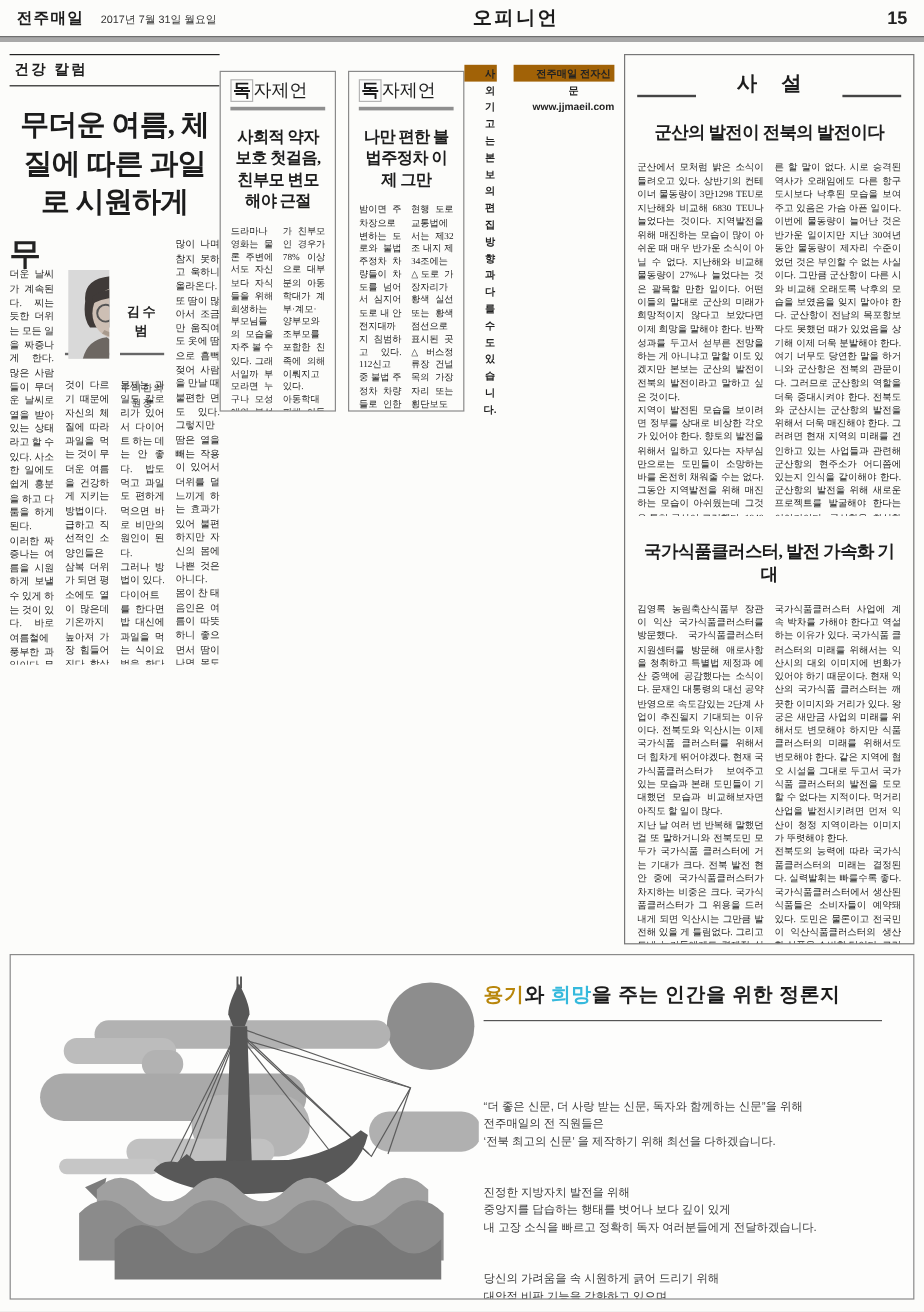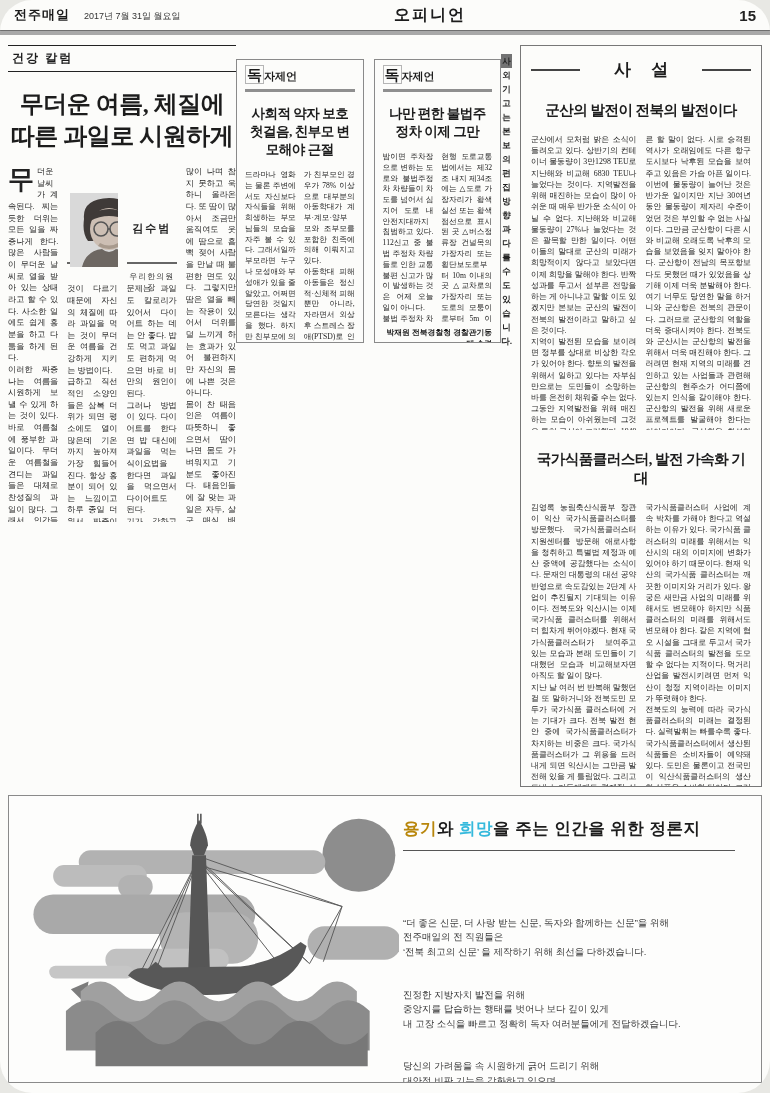--- a/index.html
+++ b/index.html
@@ -1,21 +1,20 @@
 <!DOCTYPE html>
 <html><head>
 <meta charset="utf-8">
 <style>
   * { margin:0; padding:0; box-sizing:border-box; }
   html,body { background:#e8e8e4; }
   .page {
     position:relative; width:770px; height:1093px; margin:0 auto;
     background:#fcfcfa; color:#1c1c1c; overflow:hidden;
     font-family:"Liberation Serif","DejaVu Serif",serif;
-    border-radius:32px;
   }
   
   .masthead {
     display:flex; align-items:center; height:30px; padding:0 14px;
     font-family:"Liberation Sans","DejaVu Sans",sans-serif;
   }
   .masthead .logo { font-weight:bold; font-size:13px; letter-spacing:1px; }
   .masthead .date { font-size:9px; color:#333; margin-left:14px; margin-top:3px; }
   .masthead .section { flex:1; text-align:center; font-weight:bold; font-size:16px; letter-spacing:2px; margin-left:-60px;}
   .masthead .pageno { font-size:15px; font-weight:bold; color:#222; }
@@ -38,35 +37,35 @@
   .byline-block { height:82px; margin:4px 0 2px 0; border-bottom:2px solid #666; text-align:center; padding-top:28px; }
   .byline-block .bname { font-weight:bold; font-size:11px; letter-spacing:2px; }
   .byline-block .btitle { font-size:8px; margin-top:22px; color:#333; letter-spacing:1px;}
   .after-photo { margin-top:6px; }
 
   
   .readers { display:flex; gap:10px; margin-top:14px; height:284px; }
   .reader-box { flex:1; border:1px solid #8a8a8a; padding:6px 8px; overflow:hidden; background:#fcfcfa;}
   .reader-label { font-family:"Liberation Sans",sans-serif; }
   .reader-label .big { font-size:15px; font-weight:bold; border:1px solid #b5b5b5; padding:0 1px; }
-  .reader-label .rest { font-size:11px; font-weight:bold; }
+  .reader-label .rest { font-size:15px; font-weight:normal; }
   .reader-rule { height:3px; background:#8f8f8f; margin-top:4px; }
   .reader-title { text-align:center; font-size:13.5px; font-weight:bold; margin:13px 0 11px 0; letter-spacing:-0.5px;}
   .reader-body { display:flex; gap:8px; height:172px; overflow:hidden; }
   .rcol { flex:1; font-size:7.7px; line-height:1.4; text-align:justify; white-space:pre-line; overflow:hidden; color:#222;}
   .reader-byline { text-align:right; font-size:7.8px; font-weight:bold; margin-top:3px; font-family:"Liberation Sans",sans-serif;}
 
   
   .notice-row { display:flex; gap:14px; margin-top:9px; }
-  .notice-bar { flex:1; background:#737373; height:14px; text-align:center; font-size:8.5px; font-weight:bold;
-                line-height:14px; font-family:"Liberation Sans",sans-serif; color:#222; }
+  .notice-bar { flex:1; background:#a16207; height:14px; text-align:center; font-size:8.5px; font-weight:bold;
+                line-height:14px; font-family:"Liberation Sans",sans-serif; color:#222;padding-left:16px; }
 
   
   .editorial-box { flex:1; border:1px solid #777; padding:10px 10px; background:#fcfcfa; overflow:hidden;}
-  .ed-label { display:flex; align-items:center; gap:26px; margin-top:2px;}
+  .ed-label { display:flex; align-items:flex-end; gap:26px; margin-top:2px;}
   .ed-label .line { flex:1; border-top:2px solid #444; }
   .ed-label .txt { font-size:17px; font-weight:bold; letter-spacing:8px; padding-left:8px;}
   .ed-title { text-align:center; font-size:14.5px; font-weight:bold; margin:20px 0 14px 0; letter-spacing:-0.5px;}
   .ed-body { display:flex; gap:9px; overflow:hidden; }
   .ed-body.first { height:296px; }
   .ed-body.second { height:322px; }
   .ecol { flex:1; font-size:7.9px; line-height:1.42; text-align:justify; white-space:pre-line; overflow:hidden; color:#222;}
 
   
   .ad-box { margin:8px 8px 0 8px; height:288px; border:1px solid #8a8a8a; display:flex; background:#fdfdfc; overflow:hidden;}
@@ -171,20 +170,21 @@
             <div class="rcol">밤이면 주차장으로 변하는 도로와 불법주정차 차량들이 차도를 넘어서 심지어 도로 내 안전지대까지 침범하고 있다. 112신고 중 불법 주정차 차량들로 인한 교통불편 신고가 많이 발생하는 것은 어제 오늘 일이 아니다.
 불법 주정차 차량들로 인해 횡단보도 및 인도를 통행하는 보행자에게 불편을 주고 있고, 심야시간 이동하는 차량 운전자의 시야를 가려 보행자를 확인하지 못해 '차 대 보행자' 교통사고의 주요 원인이 되고 있다. 이처럼 불법주정차는 직간접적으로 교통사고의 숨은 주범 중 하나로 항시 위험성을 가진 시한폭탄과 같다. 불법주정차로 인해 편도2차선이 편도1차선으로 돼버려 상업지역 등 교통량이 많은 도로에서 긴급출동을 해야 할 때 막혀버린 도로로 어려움을 겪고 있다.</div>
             <div class="rcol">현행 도로교통법에서는 제32조 내지 제34조에는 △도로 가장자리가 황색 실선 또는 황색 점선으로 표시된 곳 △버스정류장 건널목의 가장자리 또는 횡단보도로부터 10m 이내의 곳 △교차로의 가장자리 또는 도로의 모퉁이로부터 5m 이내의 곳 △안전지대의 사방으로부터 10m 이내의 곳 △교차로·횡단보도·인도 및 소화전으로부터 5m 이내의 곳을 주·정차 위반 장소로 지정하고 있고, 위반시 차종에 따라 4만 원 또는 5만 원의 과태료를 부과하고 있는데 불법주정차로 인한 피해보다 처벌의 수위가 약하다는 시민들의 목소리가 높아지고 있다. 관할 구청에서 지속적인 단속을 하고 있지만 24시간 이어지는 불법 주·정차를 막기엔 부족한 점이 있다.</div>
           </div>
           <div class="reader-byline">박재원 전북경찰청 경찰관기동대 순경</div>
         </article>
       </div>
 
       <div class="notice-row">
         <div class="notice-bar">사외기고는 본보의 편집방향과 다를 수도 있습니다.</div>
+        <div class="notice-bar">전주매일 전자신문   www.jjmaeil.com</div>
       </div>
     </section>
 
     <aside class="editorial-box">
       <div class="ed-label">
         <span class="line"></span>
         <span class="txt">사 설</span>
         <span class="line"></span>
       </div>
       <h2 class="ed-title">군산의 발전이 전북의 발전이다</h2>

